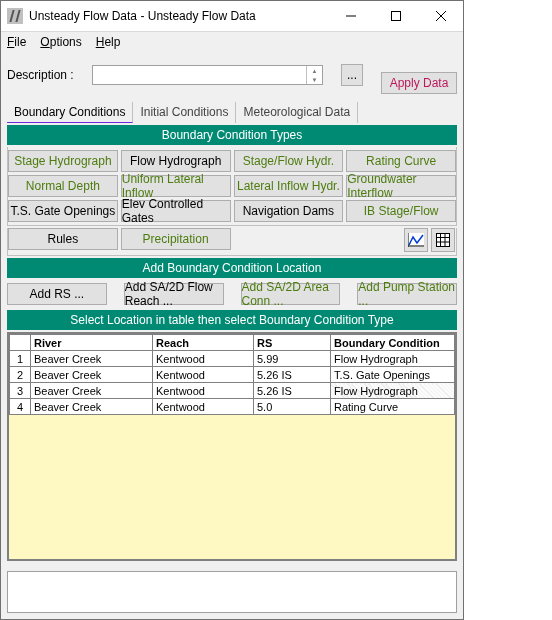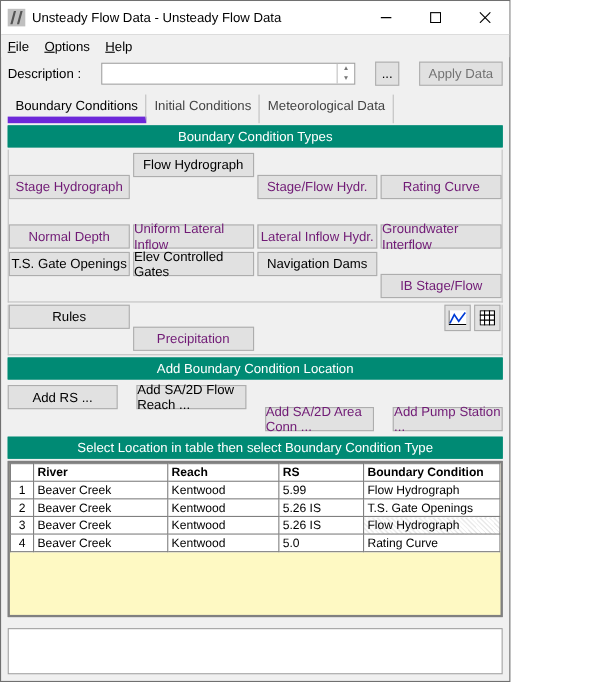--- a/index.html
+++ b/index.html
@@ -13,30 +13,30 @@
 .menubar{height:20px;display:flex;align-items:center;padding:0 6px;gap:14px;background:#f0f0f0;}
 .menubar span{font-size:12px;}
 .menubar span u{text-decoration:underline;}
 .desc-row{display:flex;align-items:center;padding:4px 6px;gap:18px;}
 .desc-row label{font-size:12px;}
 .desc-input{flex:1;height:20px;border:1px solid #a0a0a0;background:#fff;box-sizing:border-box;position:relative;}
 .spin{position:absolute;right:0;top:0;bottom:0;width:15px;border-left:1px solid #c0c0c0;display:flex;flex-direction:column;}
 .spin div{flex:1;display:flex;align-items:center;justify-content:center;font-size:6px;color:#777;}
 .btn{height:22px;border:1px solid #adadad;background:#e1e1e1;display:flex;align-items:center;justify-content:center;font-size:12px;box-sizing:border-box;padding:0 6px;}
 .btn.small{width:22px;padding:0;}
-.btn.disabled{color:#737373;}
+.btn.disabled{color:#be185d;margin-top:16px;}
 .tabs{display:flex;padding:4px 6px 0 6px;gap:0;}
 .tab{padding:3px 7px;font-size:12px;border-right:1px solid #c0c0c0;}
 .tab.inactive{color:#444;}
-.tab.active{font-weight:normal;border-bottom:6px solid #6d28d9;background:#f0f0f0;}
+.tab.active{font-weight:normal;border-bottom:1px solid #6d28d9;background:#f0f0f0;}
 .content{flex:1;display:flex;flex-direction:column;padding:2px 6px 6px 6px;gap:2px;min-height:0;}
 .section-header{background:#008a74;color:#fff;text-align:center;font-size:12px;height:18px;line-height:18px;border:1px solid #008a74;}
 .bc-grid{display:grid;grid-template-columns:repeat(4,1fr);gap:3px;padding:3px 0px;border:1px solid #c0c0c0;border-top:none;}
 .bc-btn{height:22px;border:1px solid #adadad;background:#e1e1e1;display:flex;align-items:center;justify-content:center;font-size:12px;box-sizing:border-box;}
-.bc-btn.disabled{color:#701a75;margin-top:20px;}
+.bc-btn.disabled{color:#4d7c0f;}
 .rules-row{display:grid;grid-template-columns:repeat(4,1fr);gap:3px;padding:0 0 3px 0;border:1px solid #c0c0c0;border-top:none;}
 .iconbtns{display:flex;justify-content:flex-end;gap:3px;padding-right:1px;}
 .iconbtn{width:22px;height:22px;border:1px solid #adadad;background:#e1e1e1;display:flex;align-items:center;justify-content:center;}
 .add-bc-row{display:grid;grid-template-columns:repeat(4,1fr);gap:17px;padding:3px 0;}
 .table-wrap{flex:1;border:1px solid #808080;background:#808080;padding:1px;box-sizing:border-box;overflow:hidden;}
 .table-inner{background:#fef9c3;height:100%;overflow:auto;}
 table{border-collapse:collapse;width:100%;background:#fff;}
 th,td{border:1px solid #808080;font-size:11px;height:15px;padding:0 3px;text-align:left;background:#fff;}
 th{background:#fff;font-weight:bold;}
 td.rownum{width:14px;text-align:center;background:#fff;font-weight:normal;}

